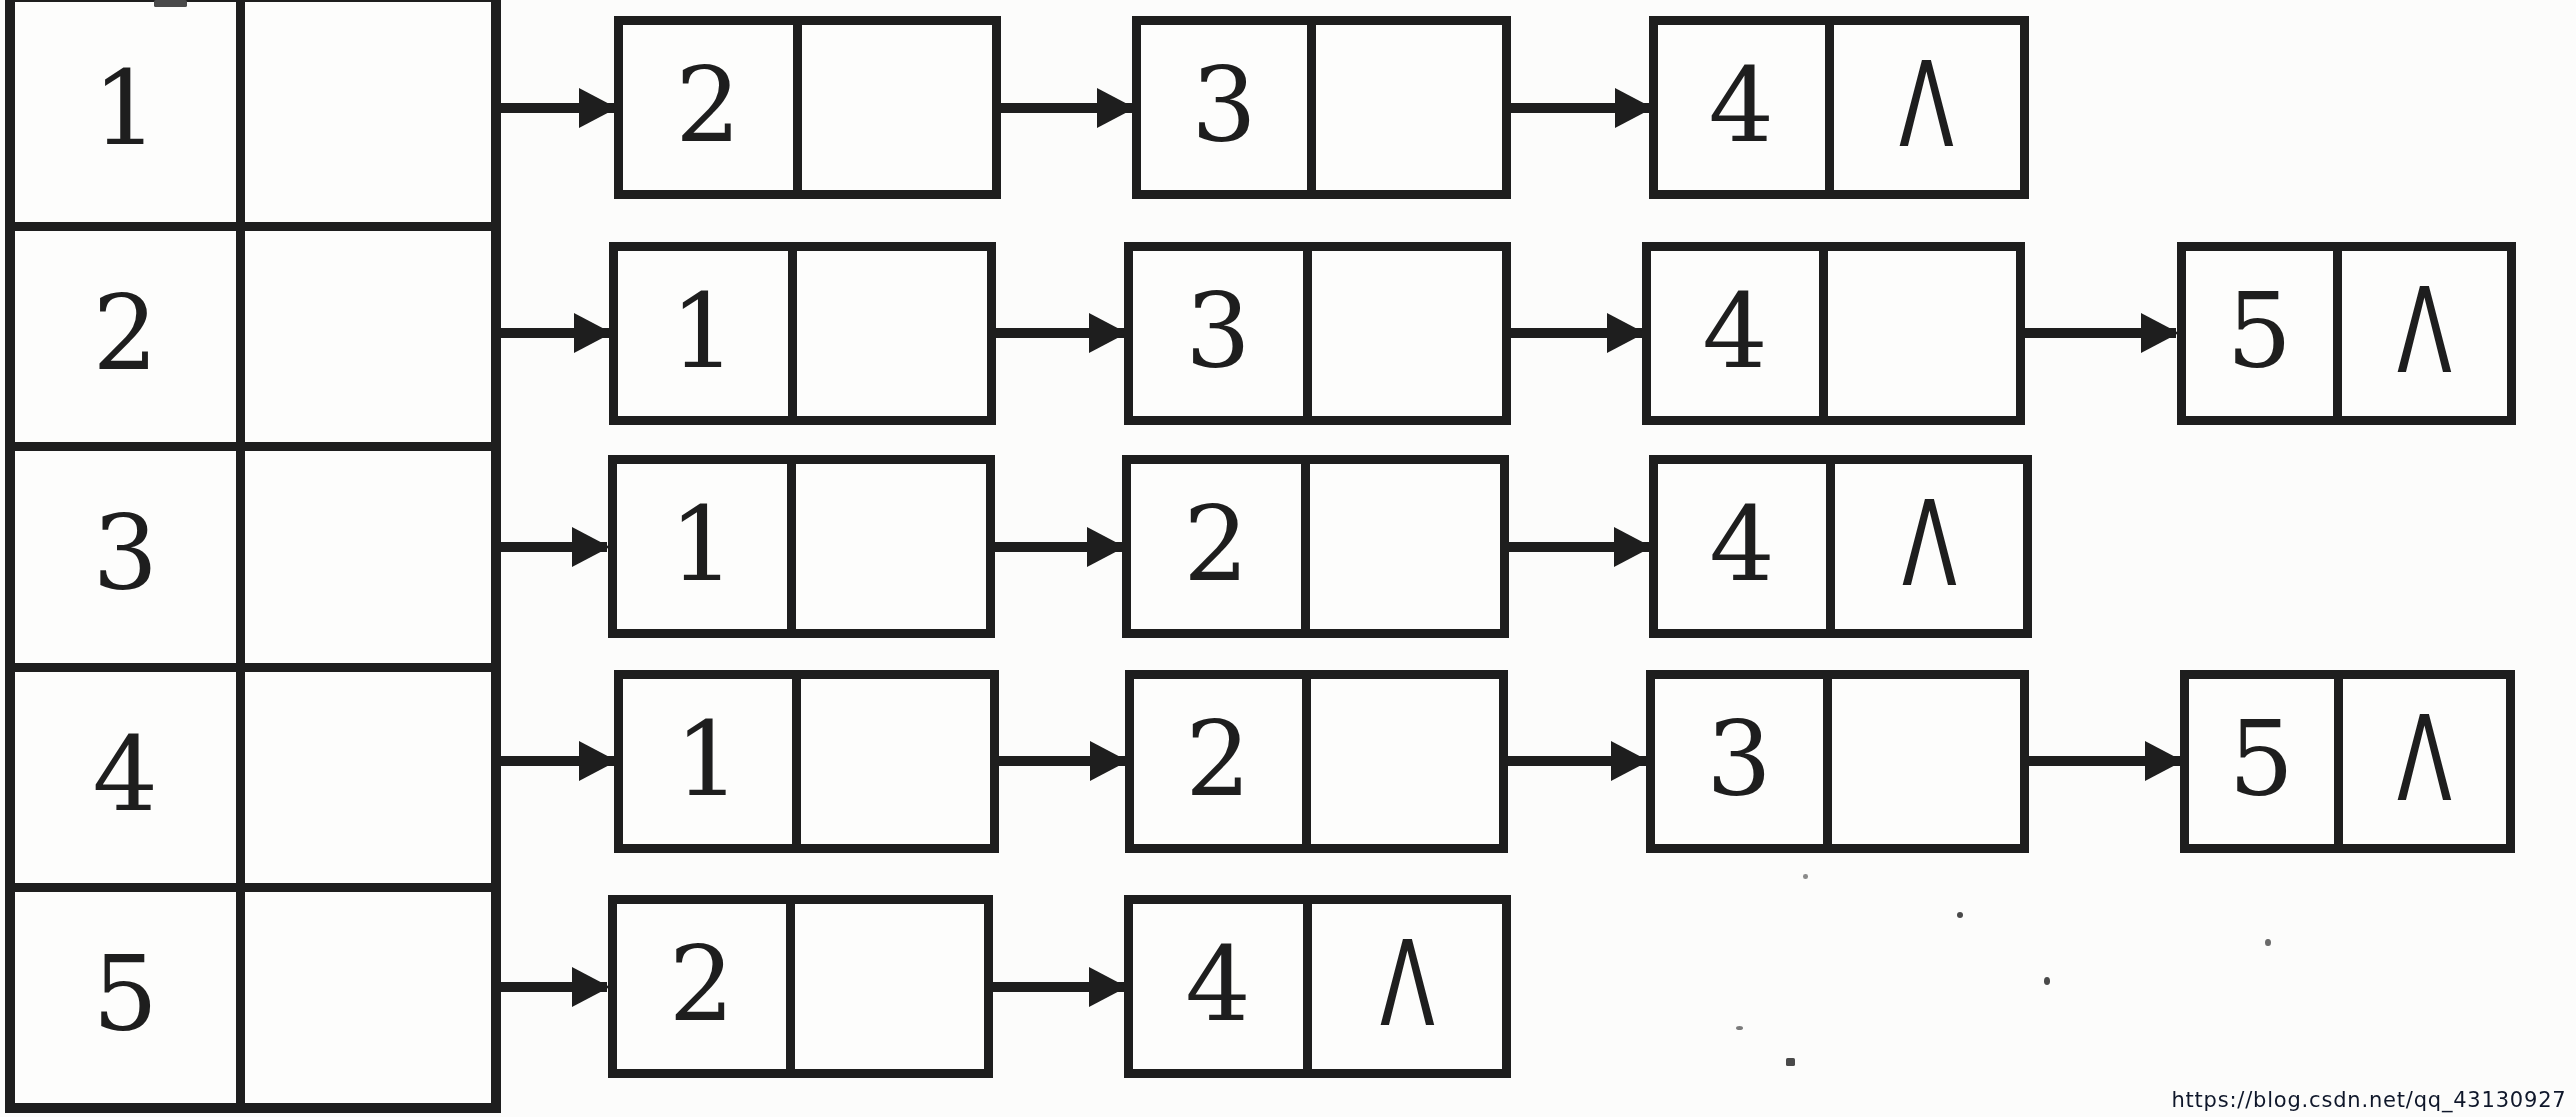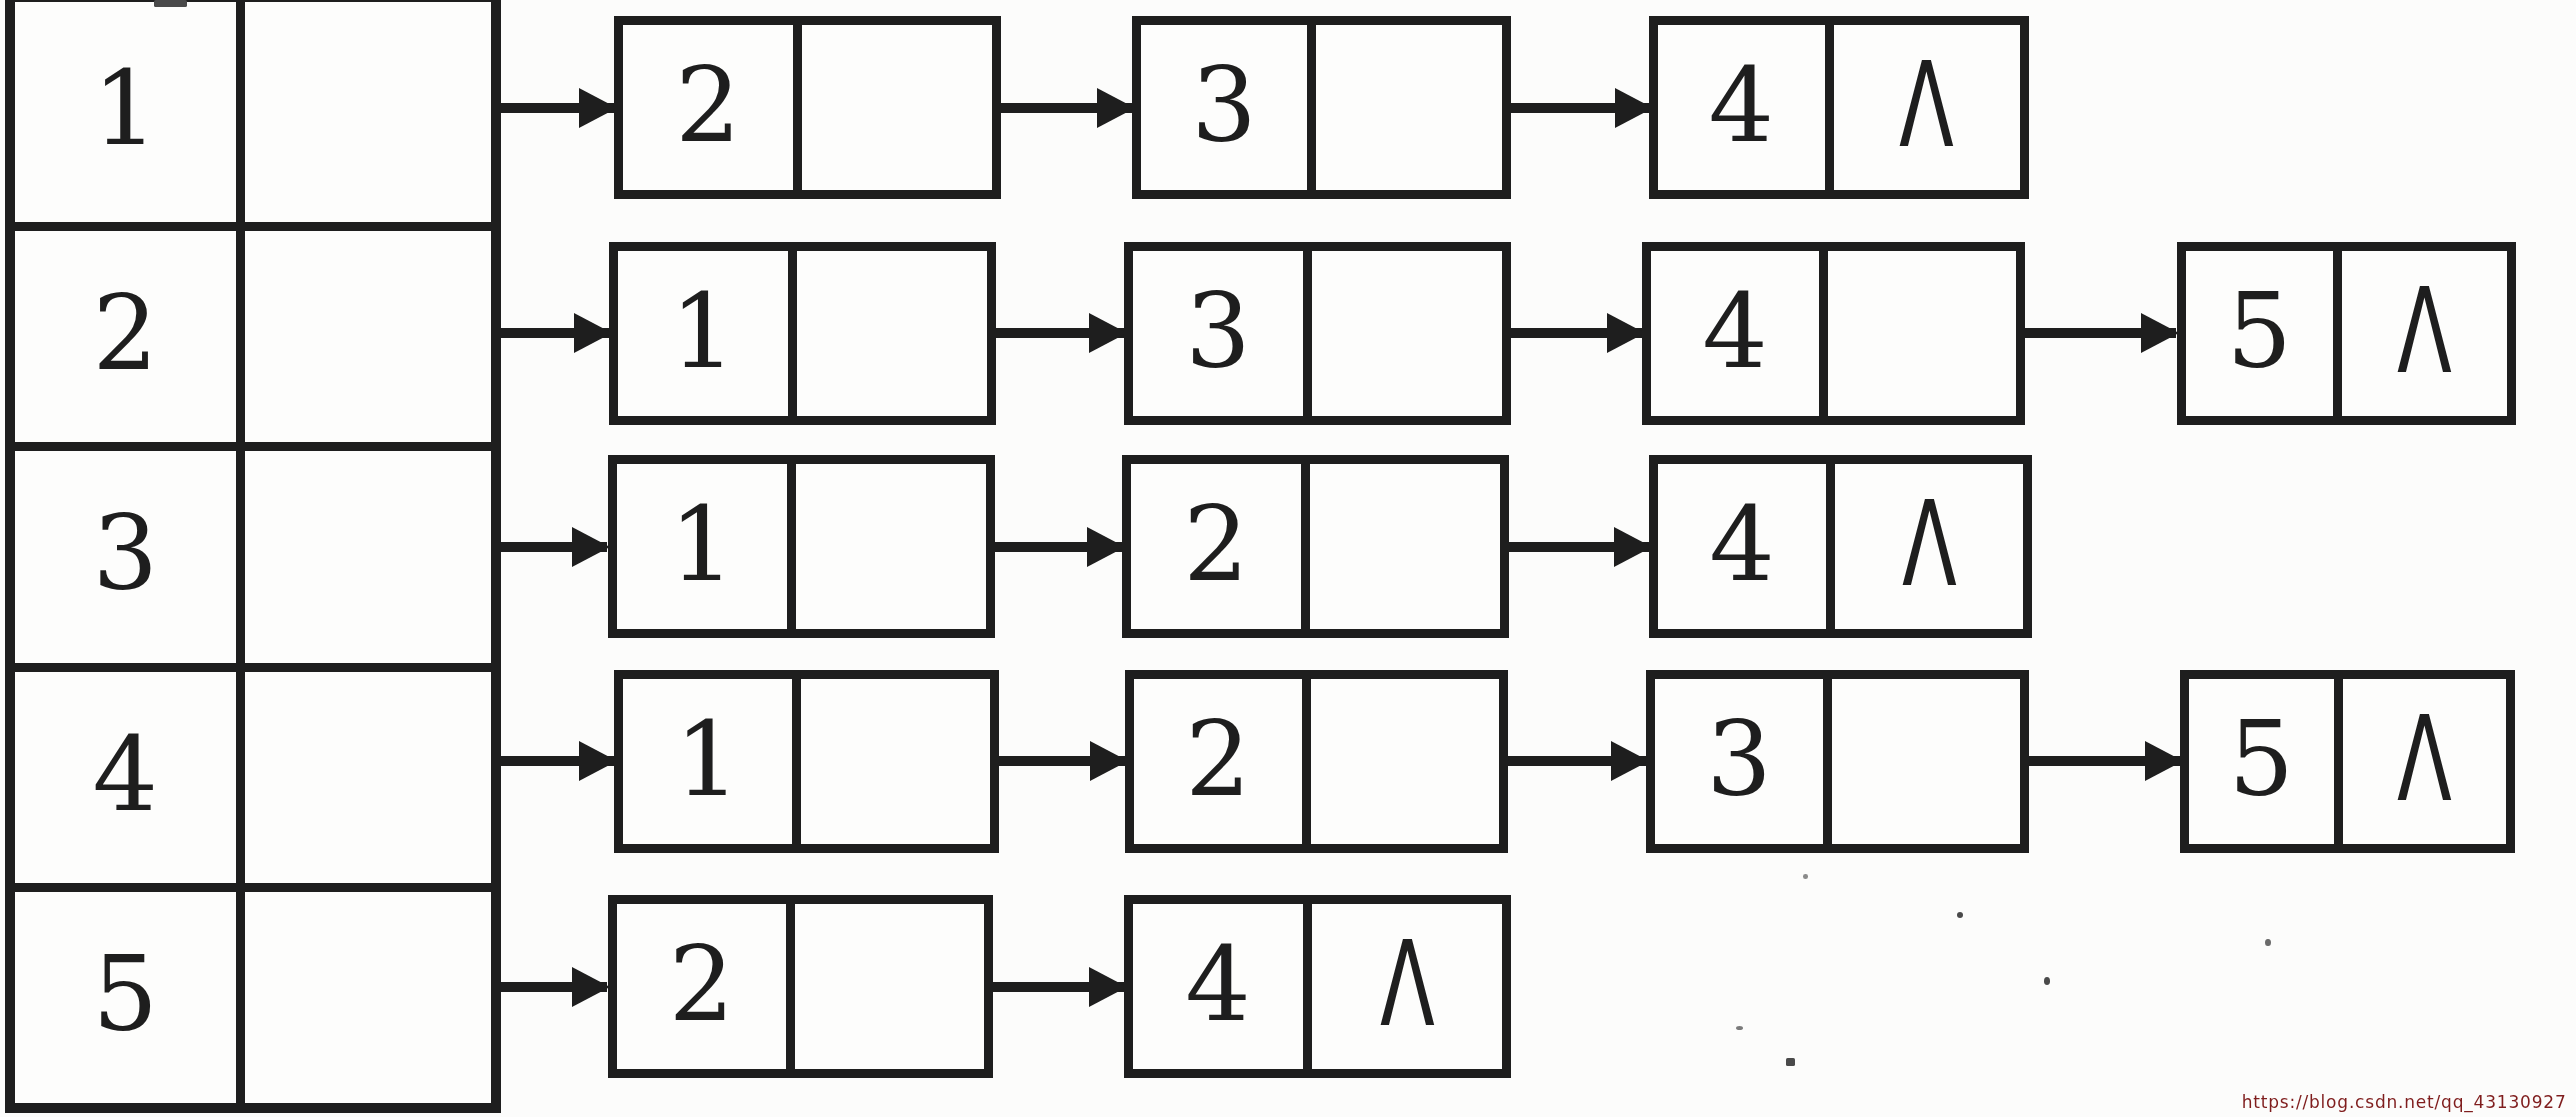--- a/index.html
+++ b/index.html
@@ -71,23 +71,23 @@
   }
 
   
   .speck { position: absolute; background: #4a4a4a; border-radius: 50%; }
 
   
   .watermark {
     position: absolute;
     right: 9.5px; bottom: 6.3px;
     font-family: "DejaVu Sans", sans-serif;
-    font-size: 17px;
+    font-size: 21px;
     letter-spacing: 0.8px;
-    color: #7f1d1d;
+    color: #0f172a;
   }
 </style>
 </head>
 <body>
 
 <div class="canvas">
 
   <div class="vtable">
     <div class="trow">
       <div class="vlabel">1</div>

